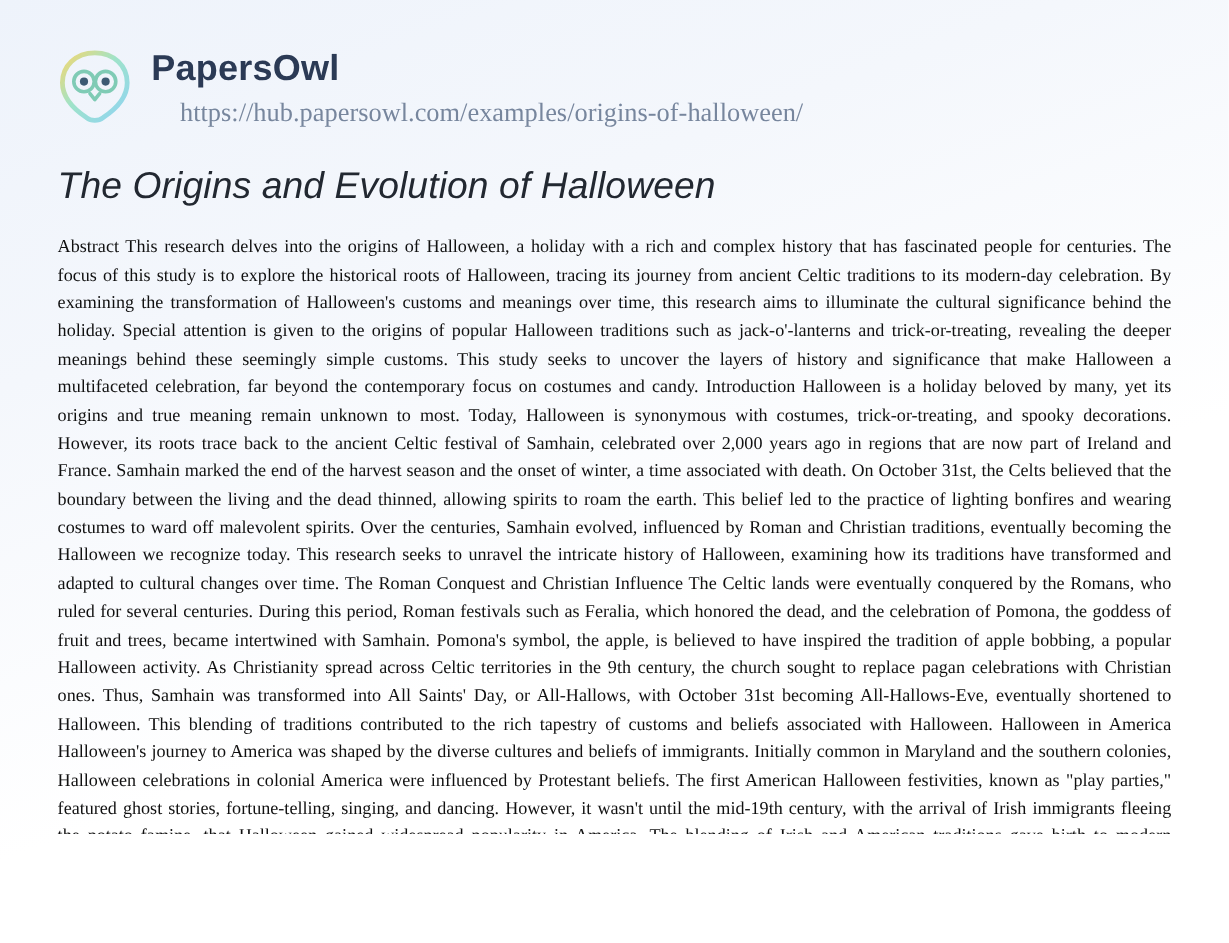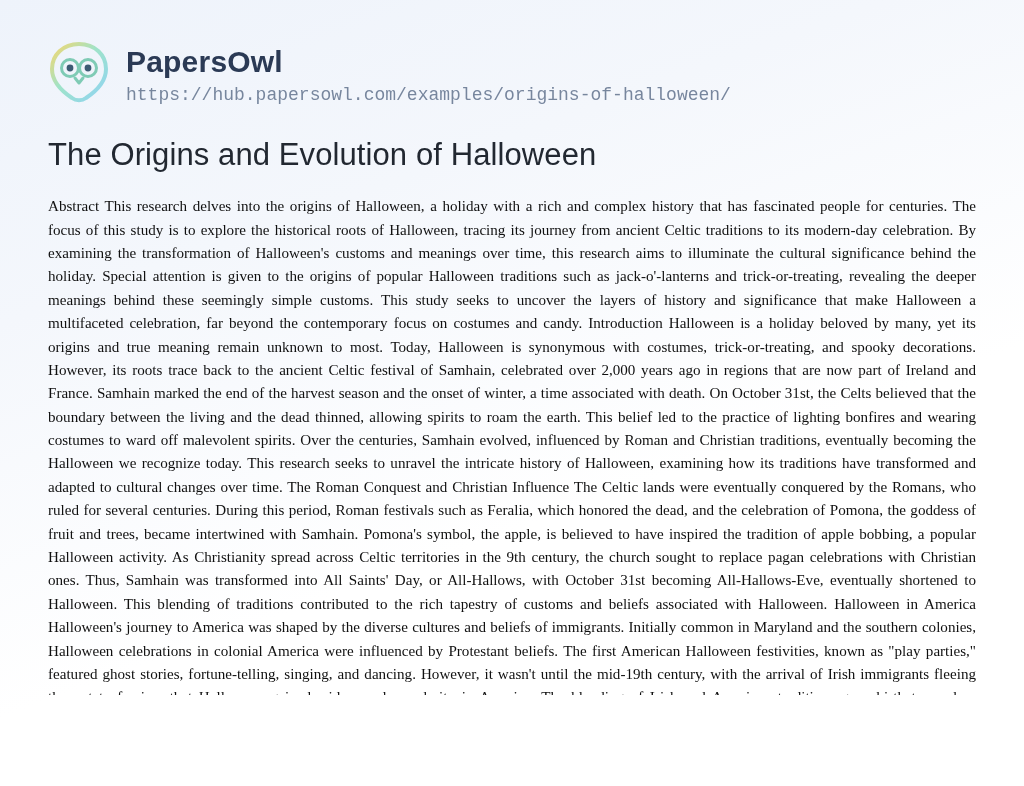--- a/index.html
+++ b/index.html
@@ -46,38 +46,40 @@
   }
   .brand-name {
     font-family: "Liberation Sans", sans-serif;
     font-size: 30px;
     font-weight: bold;
     color: #2b3a55;
     letter-spacing: 0.2px;
     line-height: 1.1;
   }
   .brand-url {
-    font-family: Liberation Mono, monospace;
-    font-size: 18px;
+    font-family: Liberation Serif, serif;
+    font-size: 22px;
     color: #6d7d96;
     margin-top: 8px;
     line-height: 1.1;
     opacity: 0.92;
+    margin-left: 24px;
   }
   .content {
     padding: 30px 48px 0 48px;
   }
   .doc-title {
     font-family: "Liberation Sans", sans-serif;
     font-size: 31px;
     font-weight: normal;
     color: #222831;
     margin: 0 0 22px 0;
     line-height: 1.2;
     letter-spacing: 0.1px;
+    font-style: italic;
   }
   .doc-body {
     font-family: "Liberation Serif", serif;
     font-size: 15.1px;
     line-height: 1.55;
     color: #101010;
     text-align: justify;
     text-justify: inter-word;
     margin: 0;
     max-height: 500px;

